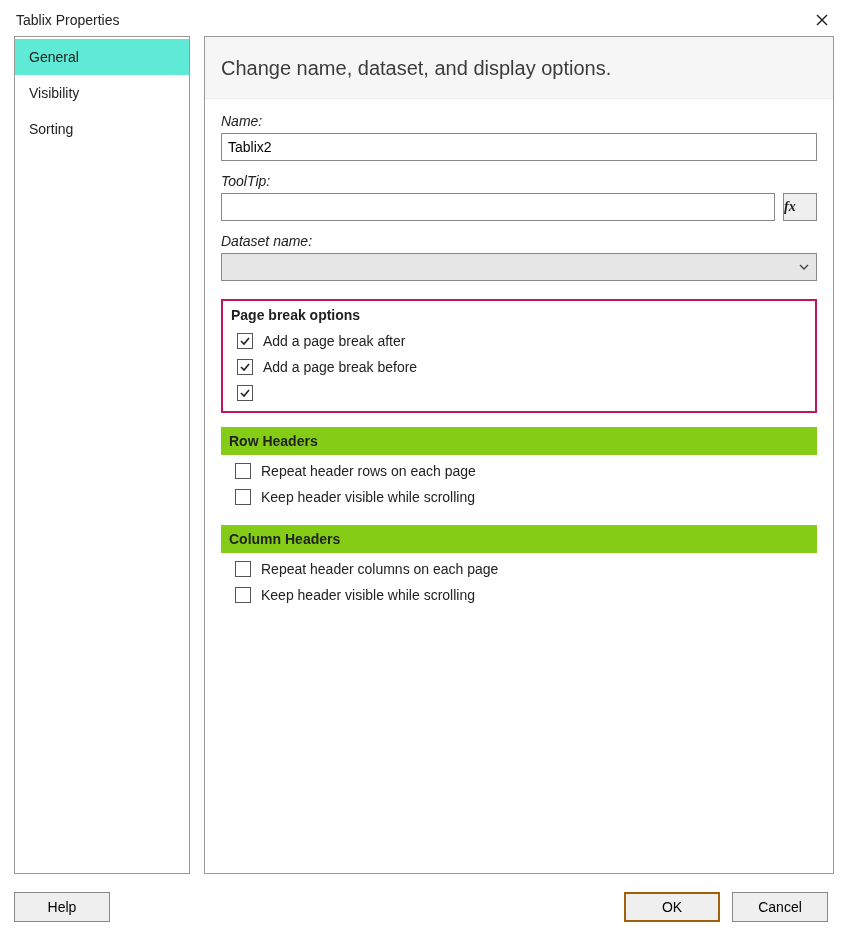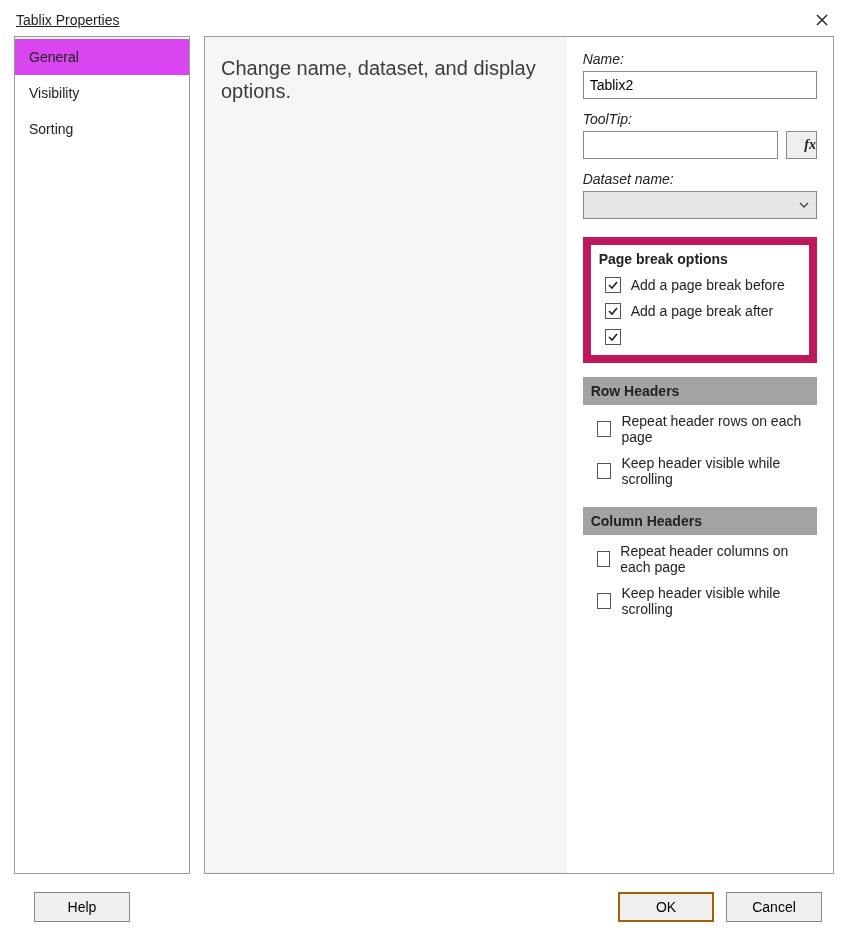--- a/index.html
+++ b/index.html
@@ -17,21 +17,20 @@
     width: 848px;
     height: 934px;
     display: flex;
     flex-direction: column;
   }
   .titlebar {
     display: flex;
     align-items: center;
     justify-content: space-between;
     padding: 8px 12px 4px 16px;
-    text-decoration: underline;
   }
   .titlebar-title {
     font-size: 14px;
   }
   .close-btn {
     width: 28px;
     height: 24px;
     display: flex;
     align-items: center;
     justify-content: center;
@@ -52,28 +51,28 @@
     display: flex;
     flex-direction: column;
     padding-top: 2px;
   }
   .sidebar-item {
     padding: 10px 14px;
     cursor: pointer;
     font-size: 14px;
   }
   .sidebar-item.selected {
-    background: #d946ef;
+    background: #5eead4;
   }
   .main {
     flex: 1;
     border: 1px solid #999;
     background: #fff;
     display: flex;
-    flex-direction: row;
+    flex-direction: column;
     padding: 0;
     min-height: 0;
   }
   .main-heading-wrap {
     background: #f6f6f6;
     padding: 20px 16px 18px 16px;
     border-bottom: 1px solid #eee;
   }
   .main-heading {
     font-size: 20px;
@@ -110,21 +109,21 @@
     height: 28px;
     border: 1px solid #888;
     background: #efefef;
     font-style: italic;
     font-family: "Times New Roman", serif;
     font-weight: bold;
     font-size: 14px;
     cursor: pointer;
     display: flex;
     align-items: center;
-    justify-content: flex-end;
+    justify-content: flex-start;
   }
   .select-box {
     position: relative;
     height: 28px;
     border: 1px solid #888;
     background: #e6e6e6;
     display: flex;
     align-items: center;
     justify-content: flex-end;
     padding: 0 6px;
@@ -132,21 +131,21 @@
     margin-bottom: 18px;
   }
   .select-box .chev {
     font-size: 11px;
     color: #444;
   }
   .section {
     margin-bottom: 18px;
   }
   .section-title-bar {
-    background: #a3a3a3;
+    background: #84cc16;
     padding: 6px 8px;
     font-weight: 600;
     font-size: 14px;
   }
   .check-row {
     display: flex;
     align-items: center;
     gap: 10px;
     padding: 8px 0 2px 14px;
     font-size: 14px;
@@ -156,34 +155,33 @@
     height: 16px;
     border: 1px solid #555;
     display: flex;
     align-items: center;
     justify-content: center;
     cursor: pointer;
     background: #fff;
   }
   .checkbox svg { pointer-events: none; }
   .highlight-box {
-    border: 8px solid #be185d;
+    border: 2px solid #be185d;
     margin-bottom: 14px;
     padding-bottom: 8px;
   }
   .highlight-box .section-title-bar {
     background: transparent;
     padding: 6px 8px 2px 8px;
   }
   .footer {
     display: flex;
     align-items: flex-end;
-    padding: 8px 26px 12px 14px;
+    padding: 8px 20px 12px 14px;
     gap: 12px;
-    margin-left: 20px;
   }
   .footer-spacer { flex: 1; }
   .btn {
     min-width: 96px;
     height: 30px;
     border: 1px solid #888;
     background: #efefef;
     font-family: inherit;
     font-size: 14px;
     cursor: pointer;
@@ -255,29 +253,29 @@
         </div>
 
         <div class="highlight-box">
           <div class="section-title-bar">Page break options</div>
           <div class="check-row">
             <div class="checkbox">
               <svg width="12" height="12" viewBox="0 0 12 12">
                   <polyline points="2,6 5,9 10,3" fill="none" stroke="#222" stroke-width="1.6"></polyline>
                 </svg>
             </div>
-            <span>Add a page break before</span>
+            <span>Add a page break after</span>
           </div>
           <div class="check-row">
             <div class="checkbox">
               <svg width="12" height="12" viewBox="0 0 12 12">
                   <polyline points="2,6 5,9 10,3" fill="none" stroke="#222" stroke-width="1.6"></polyline>
                 </svg>
             </div>
-            <span>Add a page break after</span>
+            <span>Add a page break before</span>
           </div>
           <div class="check-row">
             <div class="checkbox">
               <svg width="12" height="12" viewBox="0 0 12 12">
                   <polyline points="2,6 5,9 10,3" fill="none" stroke="#222" stroke-width="1.6"></polyline>
                 </svg>
             </div>
           </div>
         </div>
 

